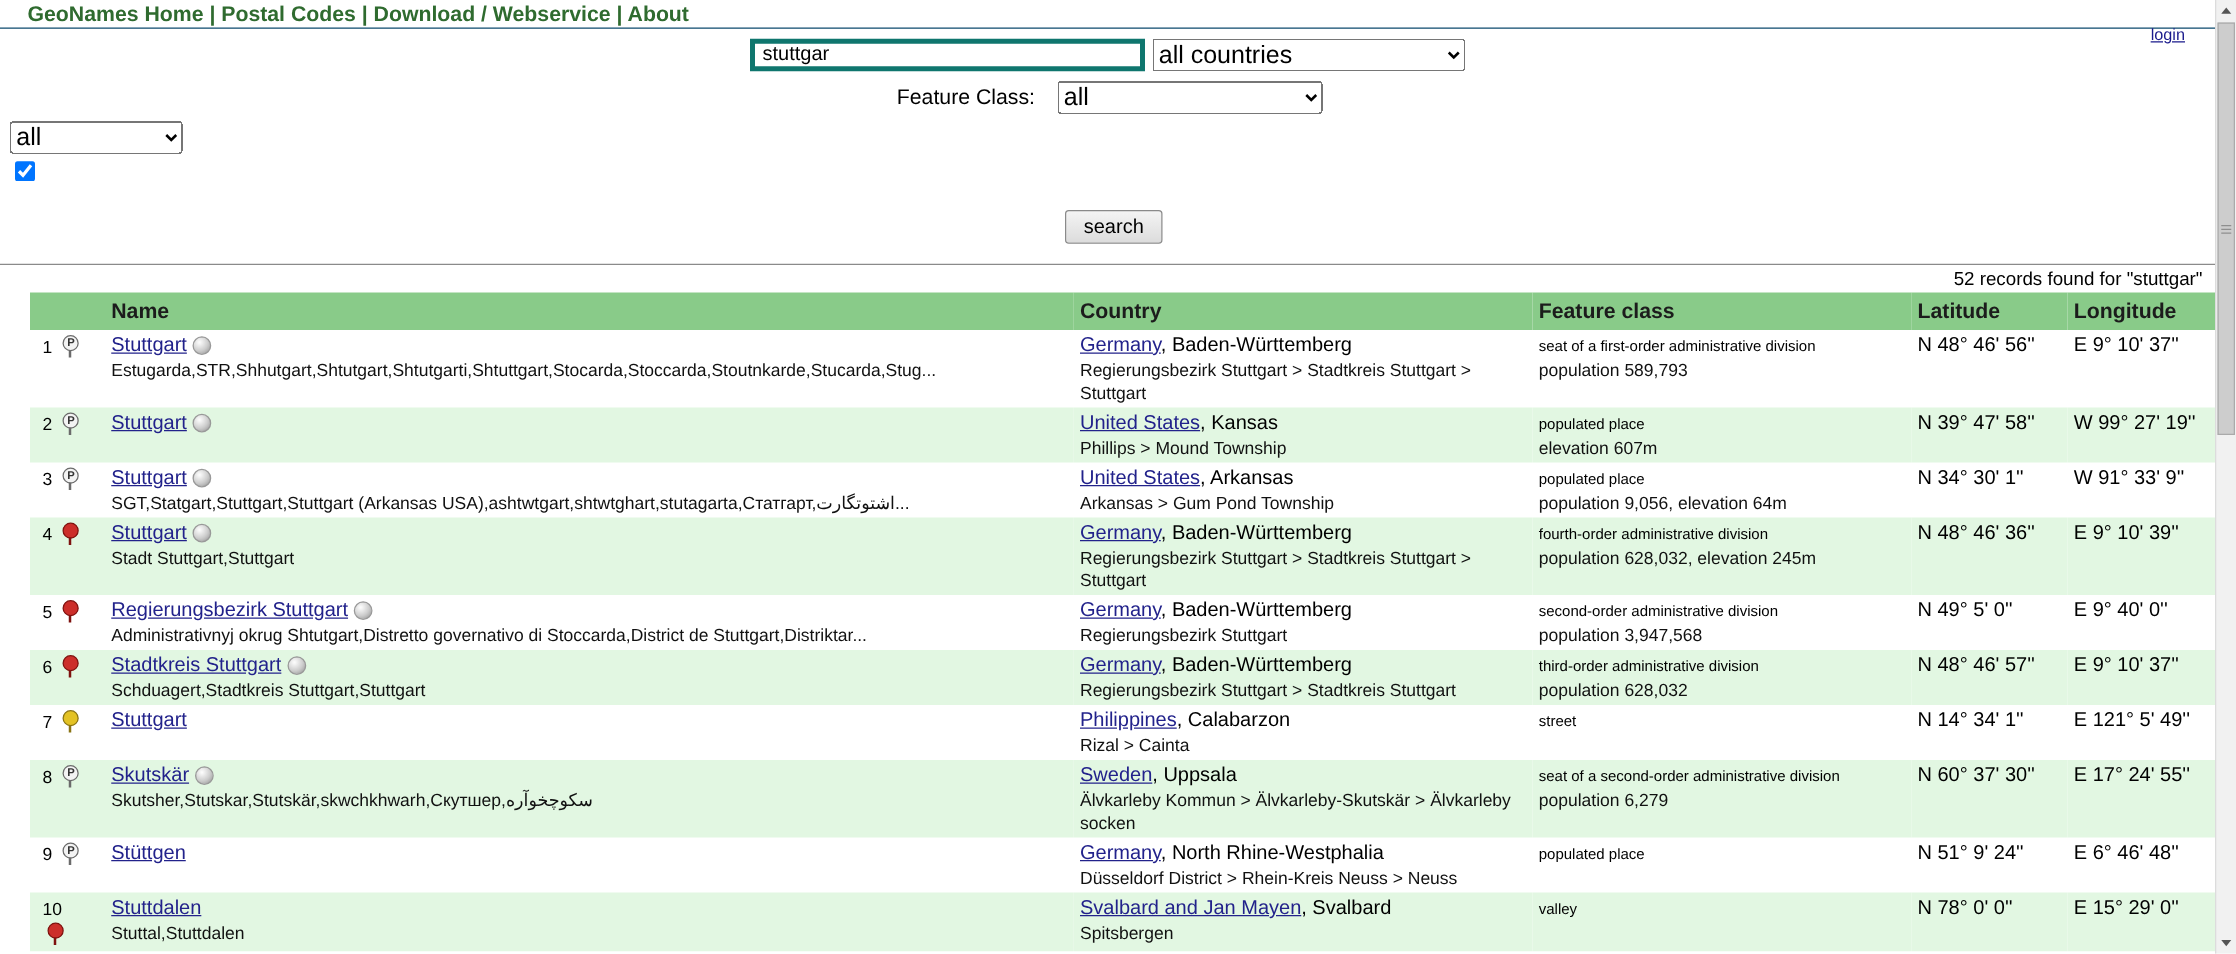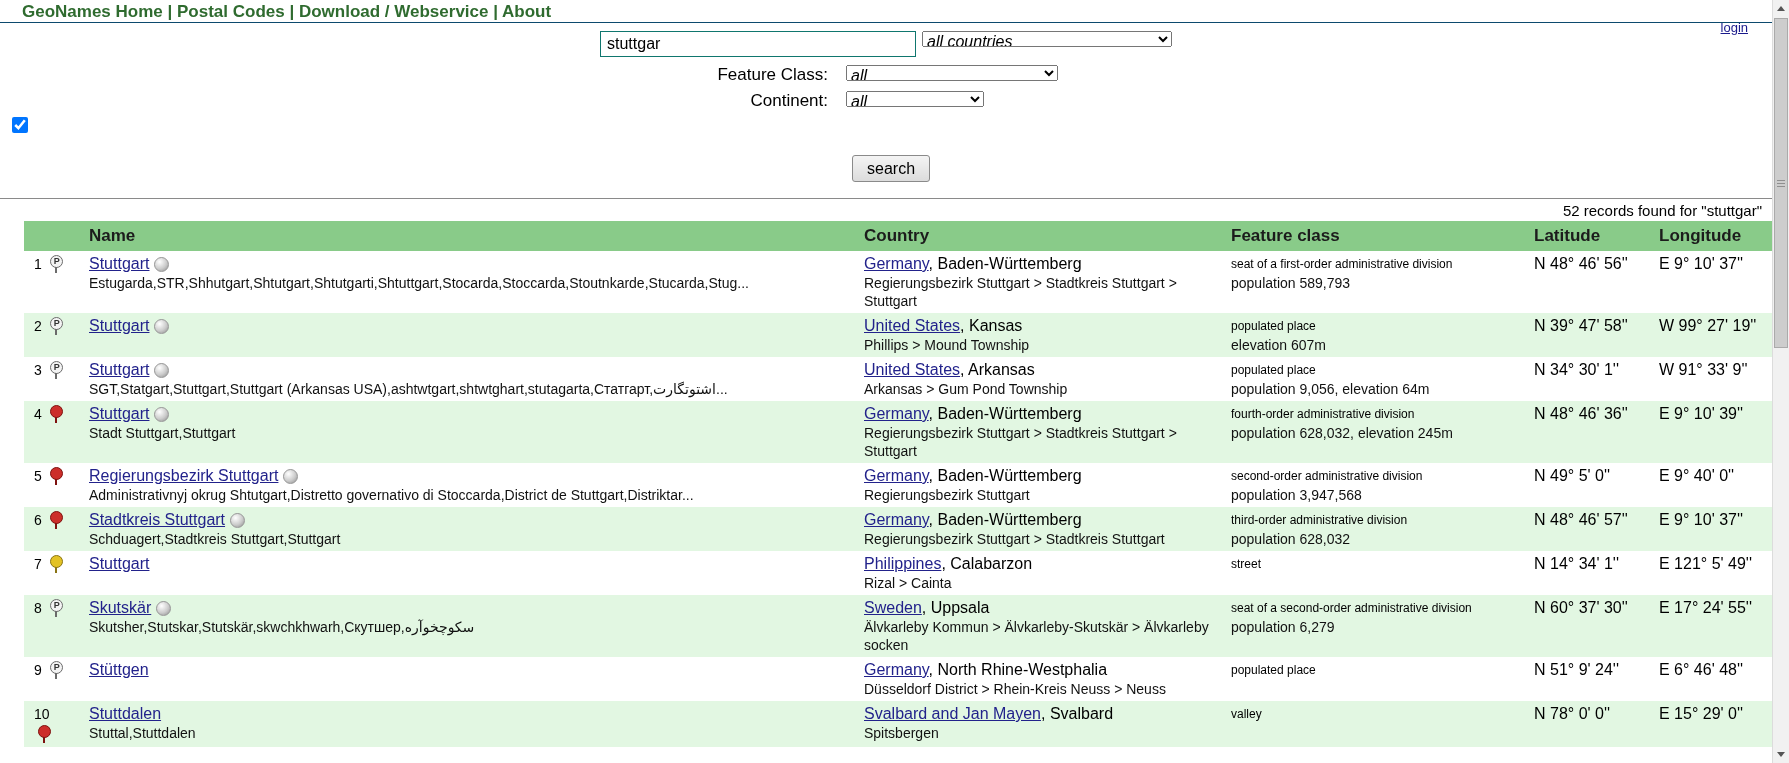--- a/index.html
+++ b/index.html
@@ -12,22 +12,22 @@
 
   
   .topnav { position:relative; height:23px; border-bottom:1px solid #0c4a6e; padding:2px 0 0 22px; white-space:nowrap; }
   .nav-link { color:var(--nav-link,#2F6B2F); font-weight:bold; font-size:17px; text-decoration:none; }
   .nav-sep  { color:var(--nav-link,#2F6B2F); font-weight:bold; font-size:17px; white-space:pre; }
   .login { position:absolute; right:24px; top:20px; font-size:13px; color:#1a1a8c; text-decoration:underline; cursor:pointer; }
 
   
   .search-area { padding:8px 0 10px 0; }
   .row-main { display:flex; justify-content:center; gap:6px; margin-bottom:8px; }
-  .query { width:316px; height:26px; font-size:16px; padding:2px 6px; border:1px solid #0f766e; font-family:inherit; }
-  .sel { height:16px; font-size:16px; font-family:inherit;font-style:italic; }
+  .query { width:316px; height:26px; font-size:16px; padding:2px 6px; border:4px solid #0f766e; font-family:inherit; }
+  .sel { height:26px; font-size:20px; font-family:inherit; }
   .select-country { width:250px; }
   .select-feature { width:212px; }
   .select-continent { width:138px; }
   .grid-row { display:grid; grid-template-columns:838px 1fr; align-items:center; margin-bottom:6px; }
   .grid-row .lbl { text-align:right; padding-right:10px; font-size:17px; }
   .grid-row .ctrl { padding-left:8px; }
   .fuzzy-checkbox { width:16px; height:16px; margin-left:4px; }
   .button-row { margin-top:18px; }
   .search-button { margin-left:6px; min-width:72px; height:27px; font-size:16px; font-family:inherit;
     background:linear-gradient(#f4f4f4,#dcdcdc); border:1px solid #8a8a8a; border-radius:3px; padding:2px 14px; cursor:pointer; }
@@ -79,21 +79,20 @@
       <input class="query" type="text" value="stuttgar" style="">
       <select class="sel select-country"><option>all countries</option></select>
     </div>
 
     <div class="grid-row">
       <span class="lbl">Feature Class:</span>
       <span class="ctrl"><select class="sel select-feature"><option>all</option></select></span>
     </div>
 
     <div class="grid-row">
-      <span class="lbl">Continent:</span>
       <span class="ctrl"><select class="sel select-continent"><option>all</option></select></span>
     </div>
 
     <div class="grid-row">
       <span class="ctrl"><input type="checkbox" class="fuzzy-checkbox" checked="" style=""></span>
     </div>
 
     <div class="grid-row button-row">
       <span class="lbl"></span>
       <span class="ctrl"><button class="search-button">search</button></span>

